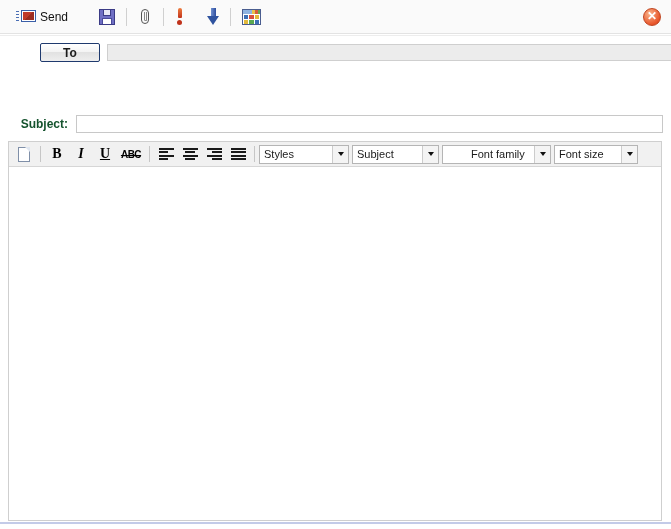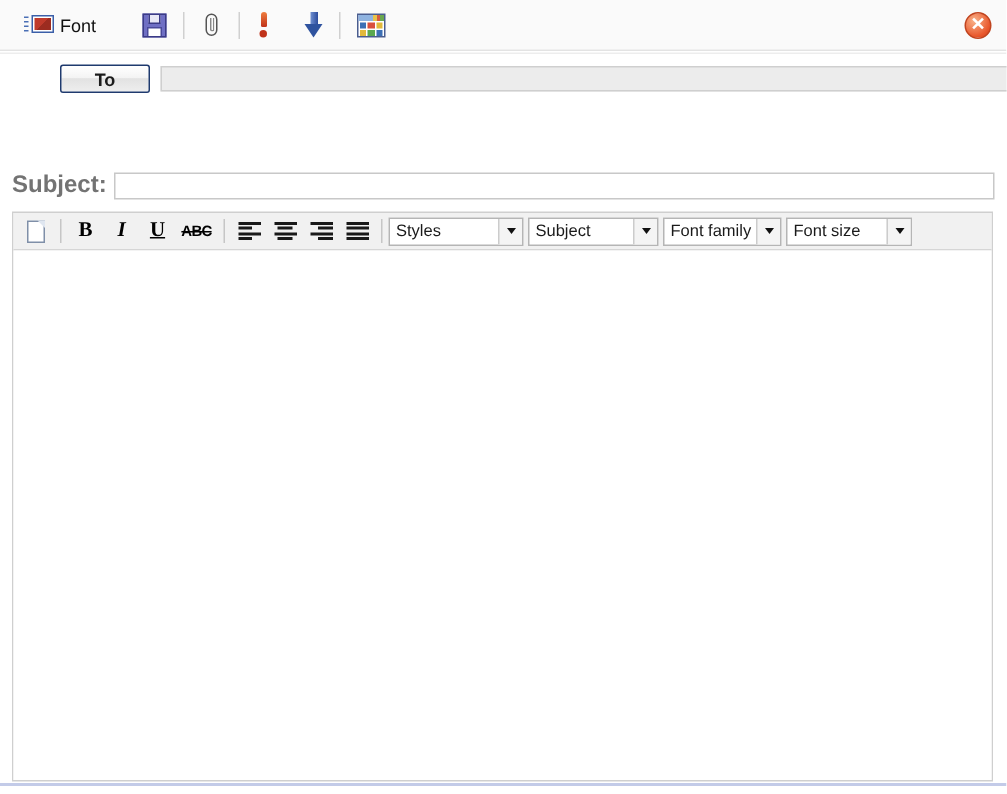--- a/index.html
+++ b/index.html
@@ -300,23 +300,23 @@
     width: 671px;
     height: 21px;
     display: flex;
     align-items: center;
   }
   .subject-label {
     width: 60px;
     margin-left: 8px;
     text-align: right;
     font-family: "Liberation Sans", sans-serif;
-    font-size: 16px;
+    font-size: 12px;
     font-weight: bold;
-    color: #737373;
+    color: #14532d;
   }
   .subject-input {
     margin-left: 8px;
     margin-right: 8px;
     flex: 1 1 auto;
     height: 18px;
     background: #ffffff;
     border: 1px solid #c8c8c8;
     box-sizing: border-box;
     font-family: "Liberation Sans", sans-serif;
@@ -443,21 +443,21 @@
   }
   .et-select .sel-arrow b {
     display: block;
     width: 0; height: 0;
     border-left: 3.5px solid transparent;
     border-right: 3.5px solid transparent;
     border-top: 4px solid #111111;
   }
   .sel-styles { width: 90px; gap: 25px; }
   .sel-format { width: 87px; }
-  .sel-family { width: 79px; }
+  .sel-family { width: 109px; padding-left: 24px; }
   .sel-size   { width: 84px; }
 
   .editor-body {
     height: 353px;
     background: #ffffff;
     outline: none;
     padding: 3px;
     box-sizing: border-box;
     font-family: "Liberation Sans", sans-serif;
     font-size: 12px;
@@ -482,21 +482,21 @@
     <div class="tb-btn" style="margin-left:10px;">
       <span class="ico-send">
         <span class="bars">
             <i></i>
             <i></i>
             <i></i>
             <i></i>
           </span>
         <span class="env"></span>
       </span>
-      <span class="tb-btn-label">Font</span>
+      <span class="tb-btn-label">Send</span>
     </div>
 
     <div class="tb-divider" style="visibility:hidden;"></div>
 
     <div class="tb-btn" style="margin-left:8px;">
       <span class="ico-save"></span>
     </div>
 
     <div class="tb-divider"></div>
 

